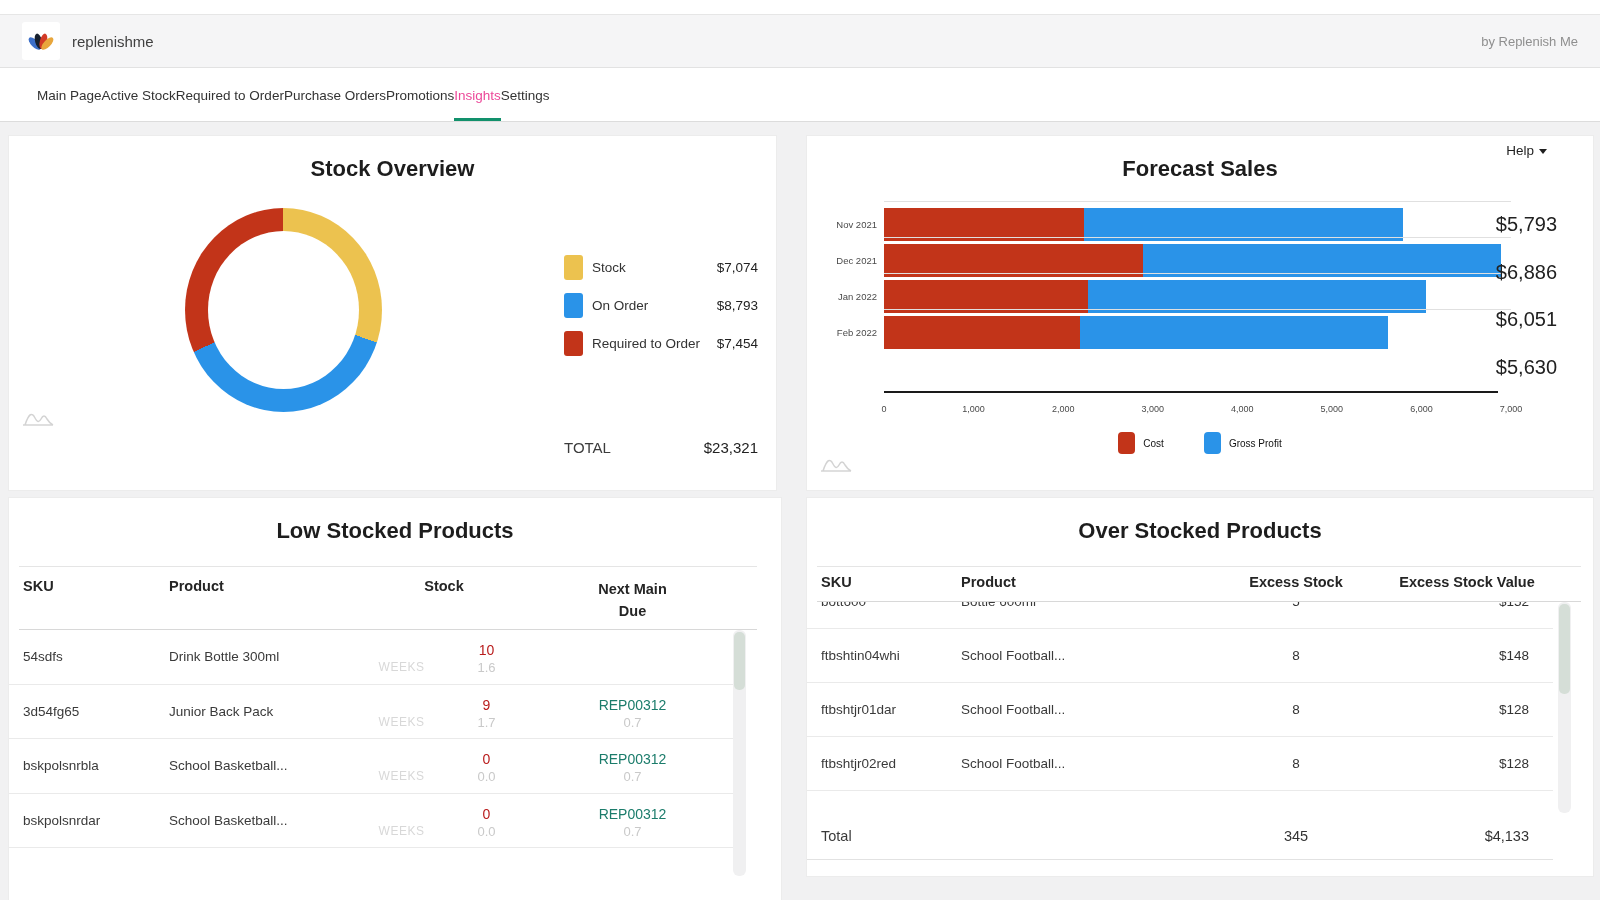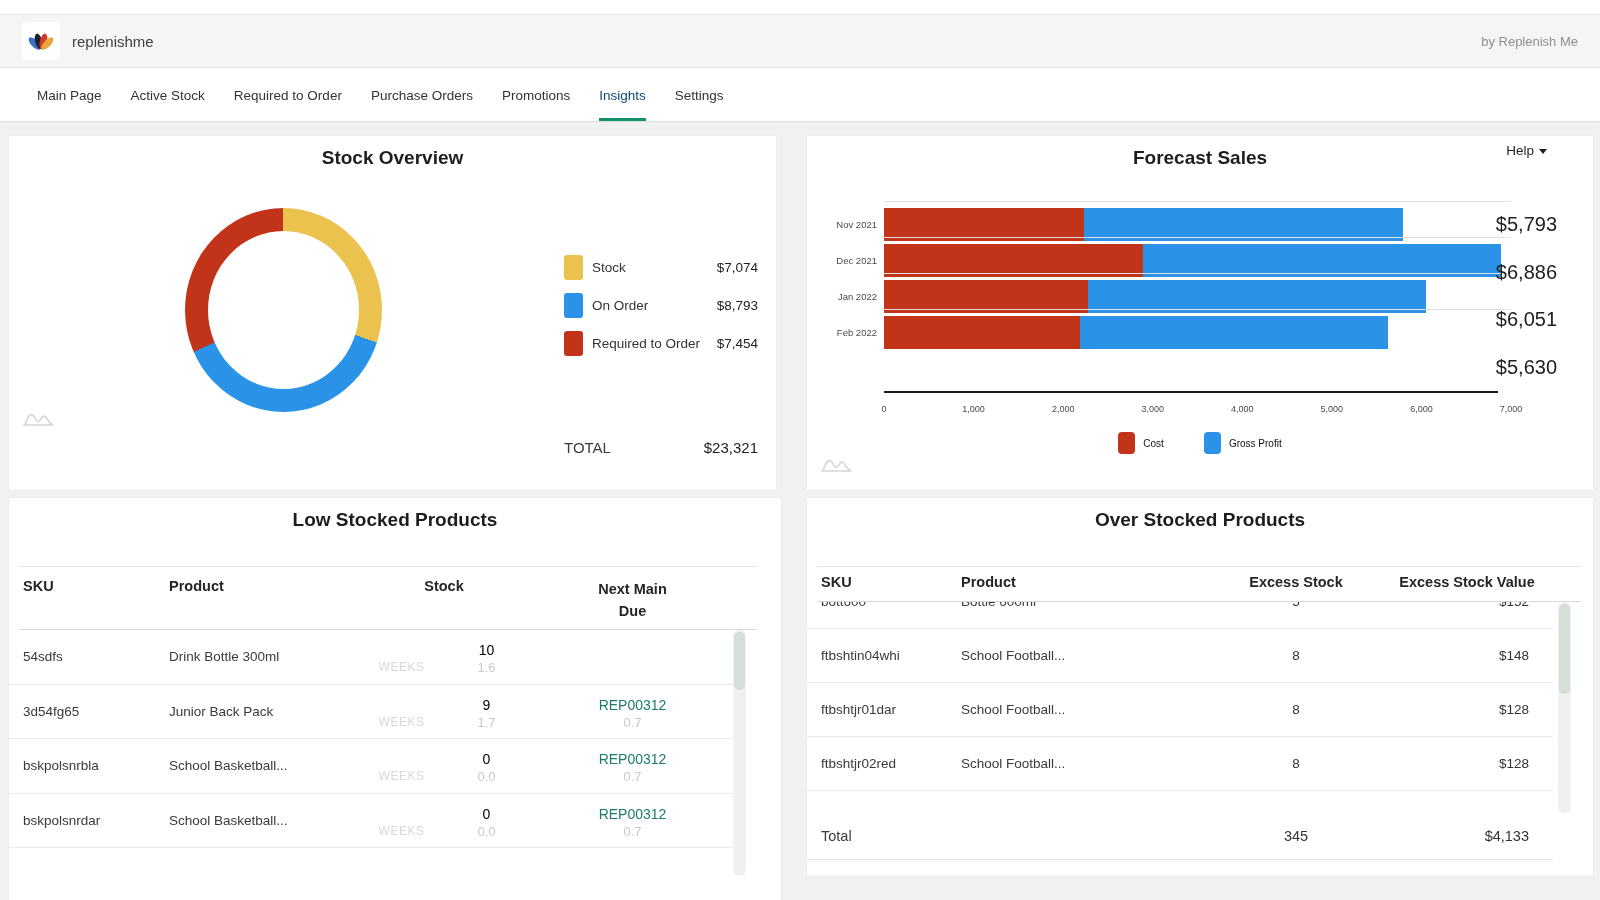--- a/index.html
+++ b/index.html
@@ -10,33 +10,33 @@
   .topbar { position:absolute; left:0; top:14px; width:1600px; height:54px;
             background:#f5f5f6; border-top:1px solid #e6e6e6; border-bottom:1px solid #e2e2e2;
             display:flex; align-items:center; padding:0 22px; }
   .logo-box { width:38px; height:38px; background:#fff; border-radius:3px;
               display:flex; align-items:center; justify-content:center; }
   .app-name { font-size:15px; color:#404040; margin-left:12px; }
   .byline { margin-left:auto; font-size:13px; color:#8f8f8f; }
 
   
   .nav { position:absolute; left:0; top:69px; width:1600px; height:53px; background:#fff;
-         border-bottom:1px solid #dcdcdc; display:flex; align-items:stretch; padding-left:37px; gap:29px; }
+         border-bottom:1px solid #dcdcdc; display:flex; align-items:stretch; padding-left:37px; }
   .tab { position:relative; display:flex; align-items:center; font-size:13.5px; color:#333; cursor:pointer; }
-  .tab.active { color:#0c4a6e; }
+  .tab.active { color:#ec4899; }
   .tab.active::after { content:""; position:absolute; left:0; right:0; bottom:0; height:3px; background:#12916c; }
 
   
   .content { position:absolute; left:0; top:122px; width:1600px; height:778px; background:#f1f1f2; }
   .card { position:absolute; background:#fff; border:1px solid #ececec; }
   #card-stock    { left:8px;   top:13px;  width:769px; height:356px; }
   #card-forecast { left:806px; top:13px;  width:788px; height:356px; }
   #card-low      { left:8px;   top:375px; width:774px; height:410px; }
   #card-over     { left:806px; top:375px; width:788px; height:380px; }
-  .card-title { text-align:center; padding-top:11px; font-size:19px; font-weight:600; color:#1d1d1d; }
+  .card-title { text-align:center; padding-top:20px; font-size:22px; font-weight:600; color:#1d1d1d; }
 
   
   .donut { position:absolute; left:176px; top:72px; width:197px; height:204px; border-radius:50%; }
   .donut-hole { position:absolute; left:23px; top:23px; right:23px; bottom:23px; background:#fff; border-radius:50%; }
   .legend { position:absolute; right:18px; top:118px; width:194px; }
   .legend-row { display:flex; align-items:center; height:26px; margin-bottom:12px; }
   .legend-swatch { width:19px; height:25px; border-radius:3px; margin-right:9px; flex:none; }
   .legend-label { font-size:13.5px; color:#333; flex:1; }
   .legend-value { font-size:13.5px; color:#222; }
   .total-row { position:absolute; right:18px; top:303px; width:194px; display:flex; justify-content:space-between; }
@@ -68,21 +68,21 @@
   .low-grid { display:grid; grid-template-columns:146px 190px 170px 1fr; padding-left:14px; width:727px; }
   .over-grid { display:grid; grid-template-columns:140px 250px 170px 1fr; padding-left:14px; width:746px; }
   .th-center { text-align:center; }
   .th-wrap { width:96px; justify-self:center; text-align:center; line-height:1.55; }
   .rows { position:absolute; overflow:hidden; }
   .trow { border-bottom:1px solid #eaeaea; align-items:center; }
   .low .trow { height:54.5px; }
   .over .trow { height:54px; }
   .cell { font-size:13.5px; color:#3a3a3a; }
   .stock-cell { display:grid; grid-template-columns:50% 50%; row-gap:2px; padding-top:4px; }
-  .stock-val { grid-column:2; text-align:center; font-size:14px; color:#000000; }
+  .stock-val { grid-column:2; text-align:center; font-size:14px; color:#b91c1c; }
   .weeks-lbl { grid-column:1; text-align:center; font-size:12px; color:#d8d8d8; letter-spacing:.5px; }
   .weeks-val { grid-column:2; text-align:center; font-size:13px; color:#c9c9c9; }
   .order-cell { text-align:center; padding-top:4px; }
   .order-link { font-size:14px; color:#1b7c6b; cursor:pointer; display:block; }
   .order-weeks { font-size:13px; color:#c9c9c9; display:block; margin-top:2px; }
   .num-center { text-align:center; font-size:13.5px; color:#333; }
   .num-right { text-align:right; padding-right:24px; font-size:13.5px; color:#333; }
   .scrollbar { position:absolute; width:13px; background:#f0f0f1; border-radius:6px; }
   .scroll-thumb { position:absolute; left:1px; right:1px; background:#d5ded7; border-radius:5px; }
   .total-line { position:absolute; height:44px; line-height:40px; border-bottom:1px solid #e2e2e2; }

